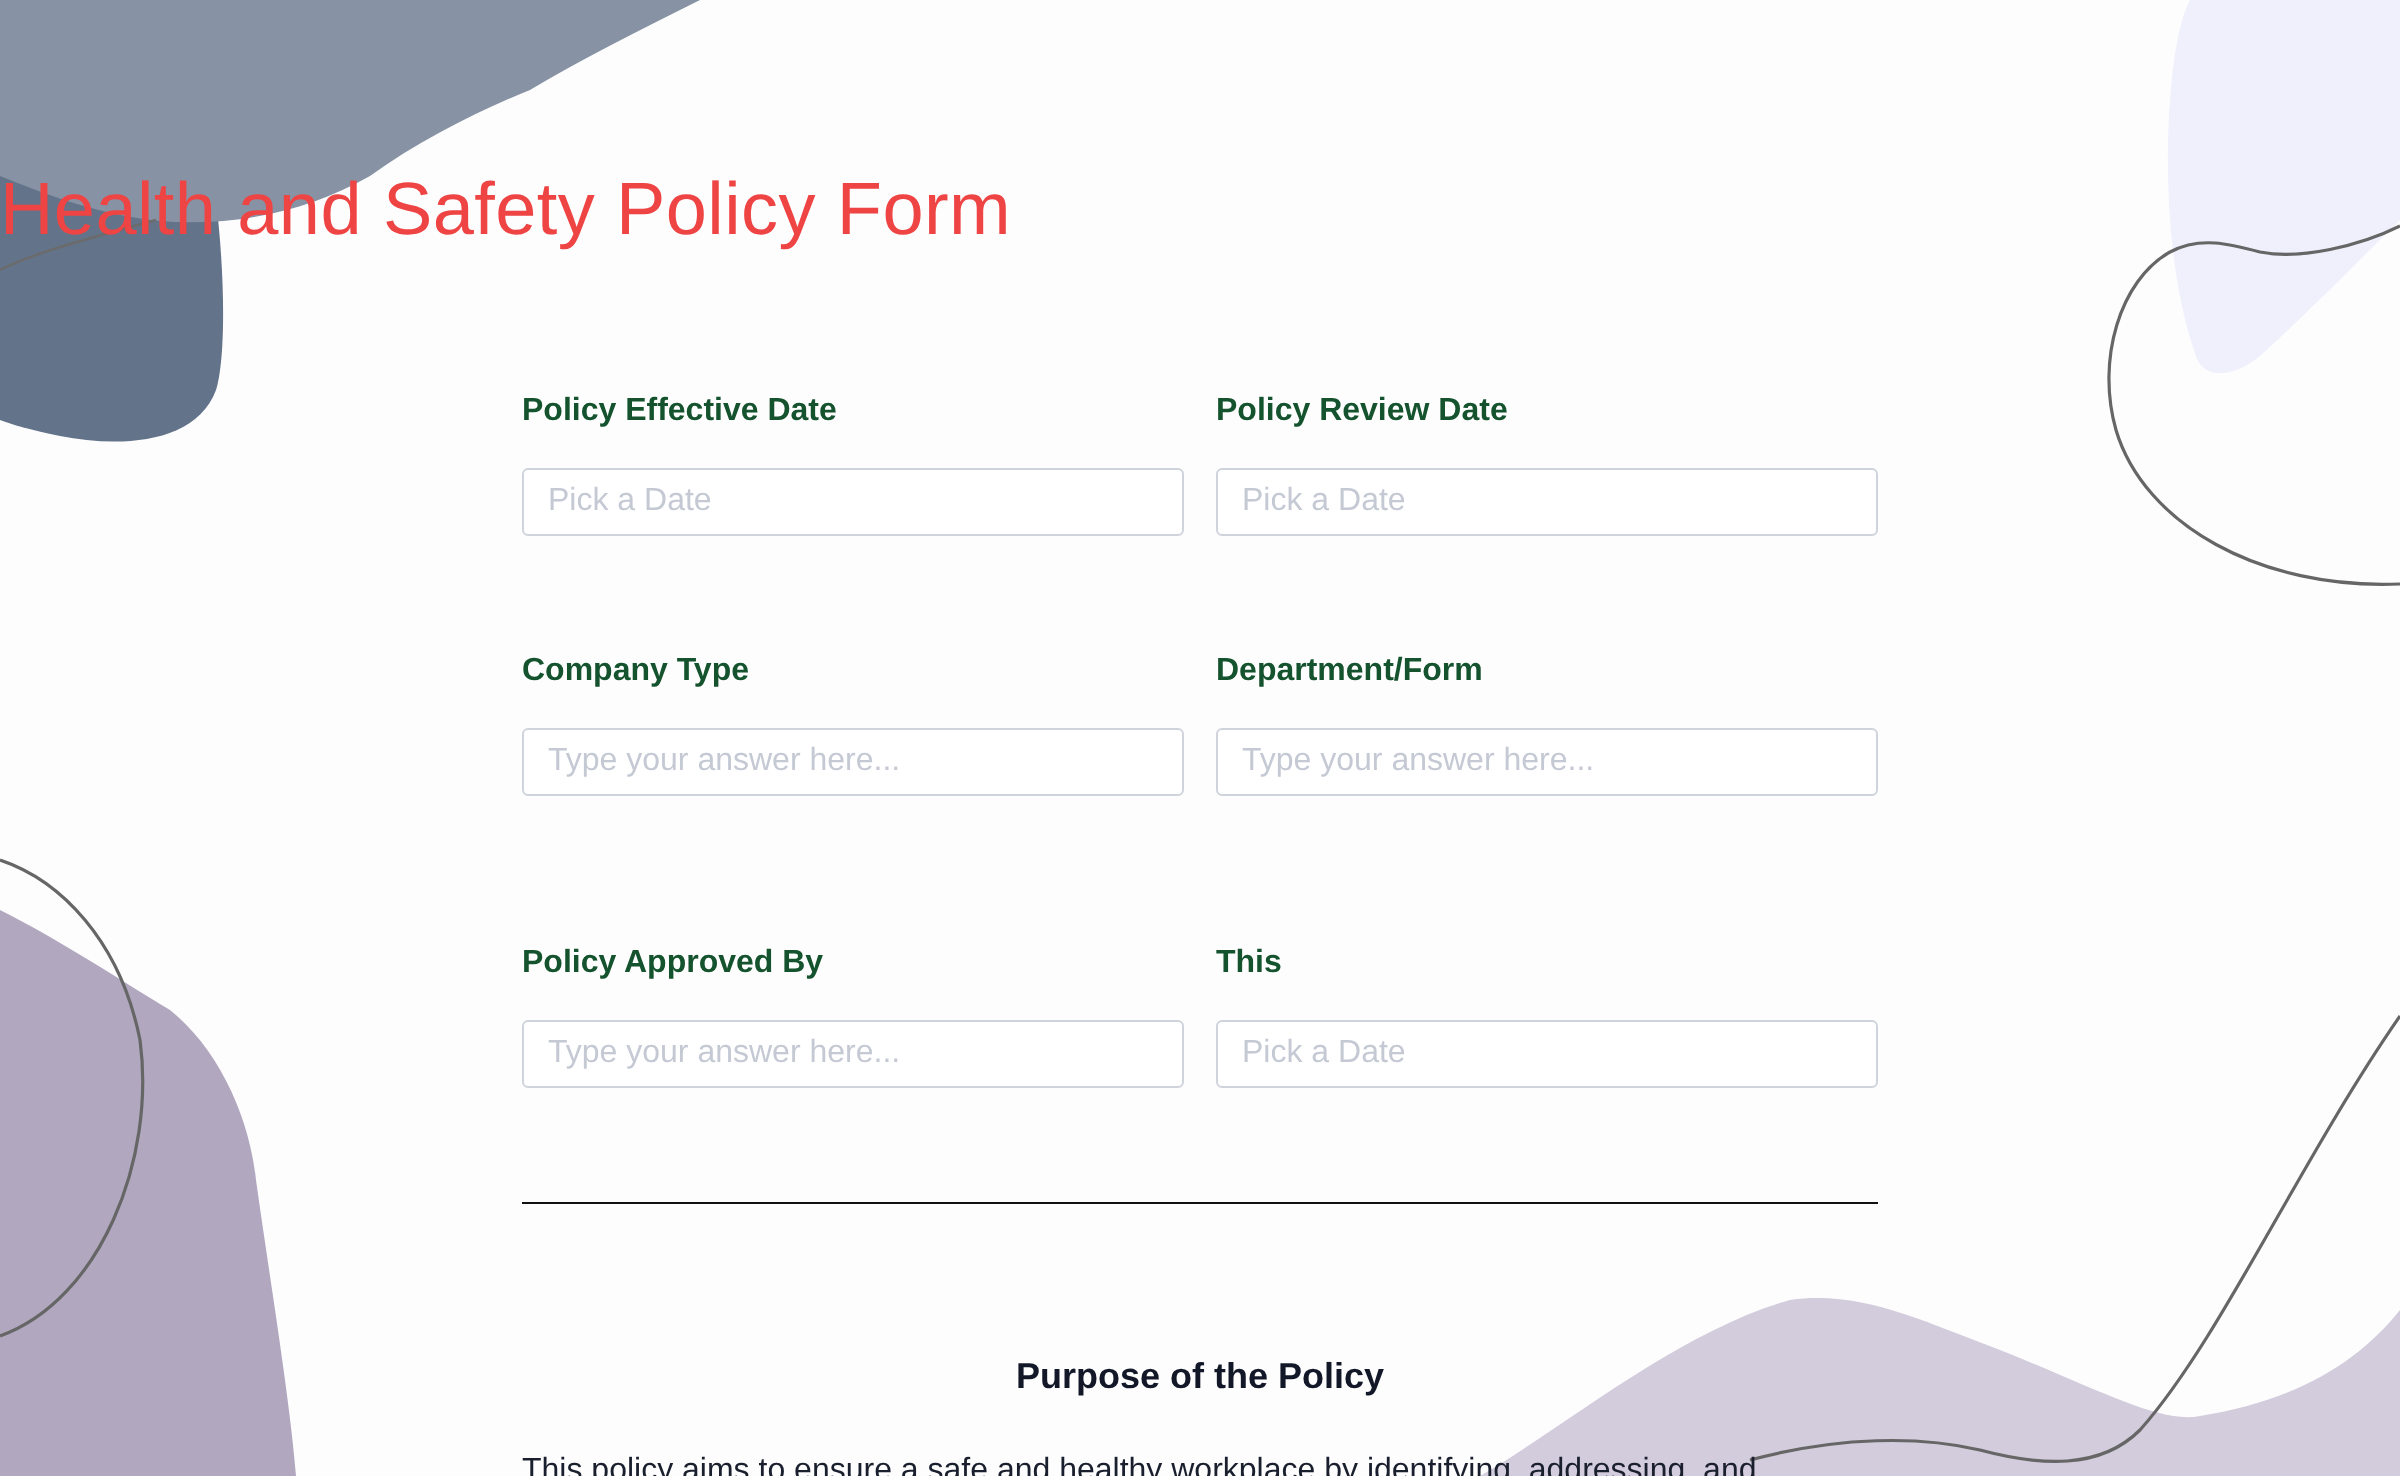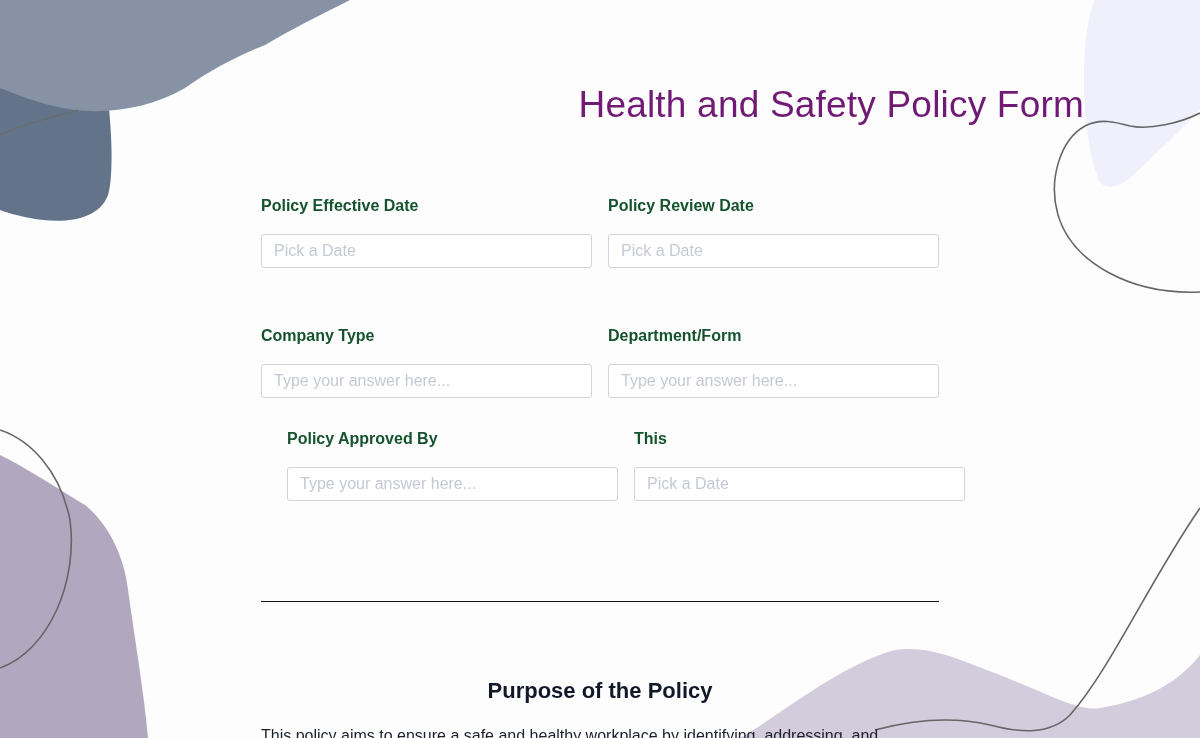--- a/index.html
+++ b/index.html
@@ -22,25 +22,25 @@
   .page {
     position: relative;
     z-index: 1;
     width: 1200px;
     height: 738px;
   }
   .title {
     position: absolute;
     left: 0; top: 84px;
     width: 1084px;
-    text-align: right;
+    text-align: left;
     font-size: 37px;
     font-weight: 500;
     letter-spacing: 0.2px;
-    color: #701a75;
+    color: #ef4444;
     margin: 0;
   }
   .field {
     position: absolute;
     width: 331px;
   }
   .field label {
     display: block;
     font-size: 16px;
     font-weight: 700;
@@ -62,36 +62,36 @@
     color: #1a1f2e;
     outline: none;
   }
   .field .input::placeholder {
     color: #c4c9d4;
   }
   .col-left { left: 261px; }
   .col-right { left: 608px; }
   .row1 { top: 196px; }
   .row2 { top: 326px; }
-  .row3 { top: 429px; margin-left: 26px; }
+  .row3 { top: 472px; }
   .divider {
     position: absolute;
     left: 261px;
     top: 601px;
     width: 678px;
     height: 0;
     border-top: 1.5px solid #111;
   }
   .section-title {
     position: absolute;
     left: 0;
     top: 678px;
     width: 1200px;
     text-align: center;
-    font-size: 22px;
+    font-size: 18px;
     font-weight: 700;
     color: #121828;
     margin: 0;
   }
   .section-body {
     position: absolute;
     left: 261px;
     top: 724px;
     width: 678px;
     font-size: 16px;

